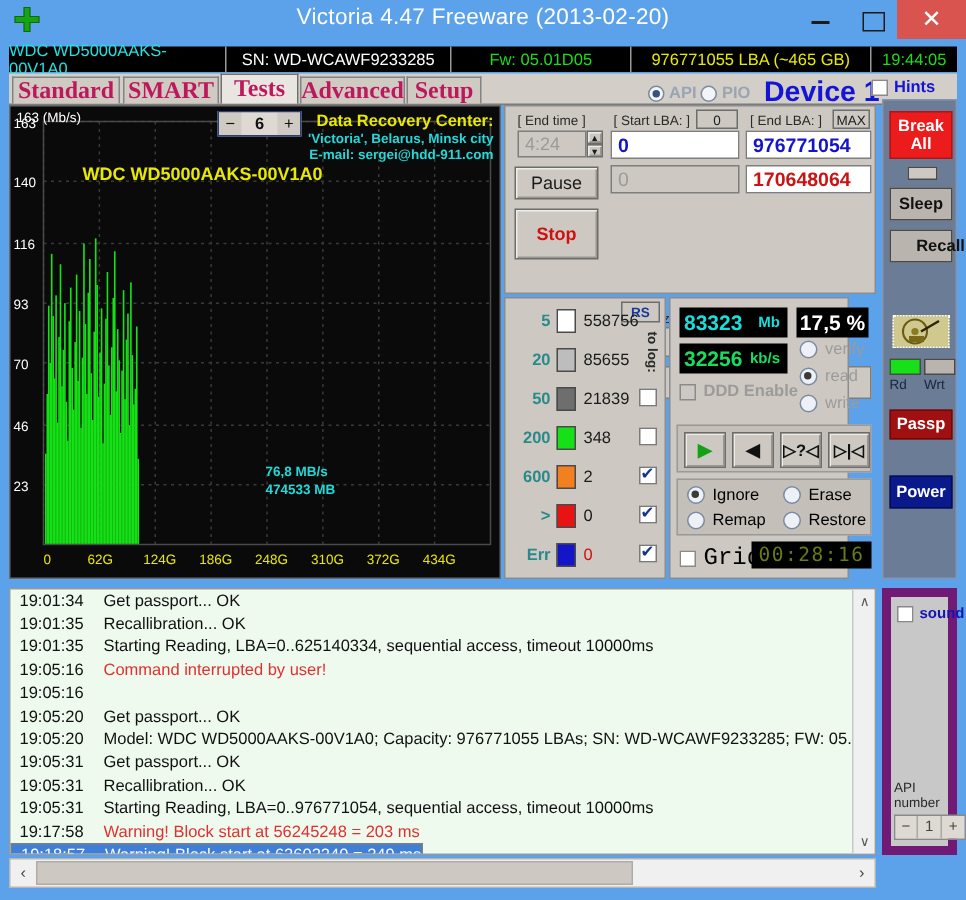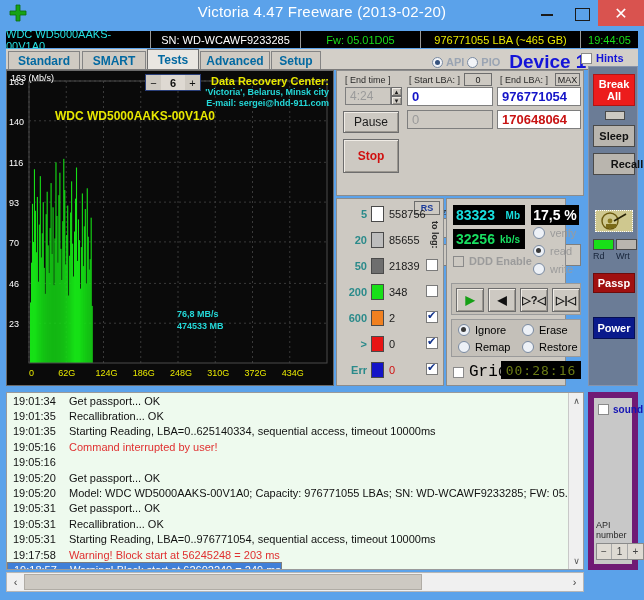--- a/index.html
+++ b/index.html
@@ -31,22 +31,22 @@
   .c-model{width:145px;color:#24e0e0;}
   .c-sn{width:150px;color:#ffffff;}
   .c-fw{width:120px;color:#19dd19;}
   .c-lba{width:160px;color:#e9e900;}
   .c-clock{width:57px;color:#19dd19;}
 
   
   .tabstrip{position:absolute;left:6px;top:49px;width:632px;height:20px;
       background:#d3cfc8;border-bottom:1px solid #7b7b7b;}
   .tab{position:absolute;top:2px;height:18px;background:#cfcac2;border:1px solid #848484;
-      border-bottom:none;font-size:12px;font-weight:bold;color:#0369a1;
-      display:flex;align-items:center;justify-content:center;box-sizing:border-box;}
+      border-bottom:none;font-size:16px;font-weight:bold;color:#be185d;
+      display:flex;align-items:center;justify-content:center;box-sizing:border-box;font-family:Liberation Serif, serif;}
   .tab.active{top:0;height:20px;background:#e9e6e1;border-color:#6f6f6f;z-index:3;font-weight:bold;}
   .radios{position:absolute;left:432px;top:51px;display:flex;align-items:center;gap:3px;font-size:11px;}
   .rb{width:11px;height:11px;border-radius:50%;border:1.4px solid #7a8aa0;background:#f2f4f8;
       box-sizing:border-box;position:relative;}
   .rb.on::after{content:"";position:absolute;left:2px;top:2px;width:5px;height:5px;border-radius:50%;background:#36527d;}
   .rb-lbl{color:#9aa4b2;font-weight:bold;}
   .dev{color:#1414d8;font-weight:bold;font-size:19px;margin-left:6px;}
   .hints{position:absolute;left:581px;top:52px;display:flex;align-items:center;gap:4px;font-size:11px;color:#1414d8;font-weight:bold;}
   .cbx{width:11px;height:11px;background:#fff;border:1px solid #8a8a8a;box-sizing:border-box;}
 

